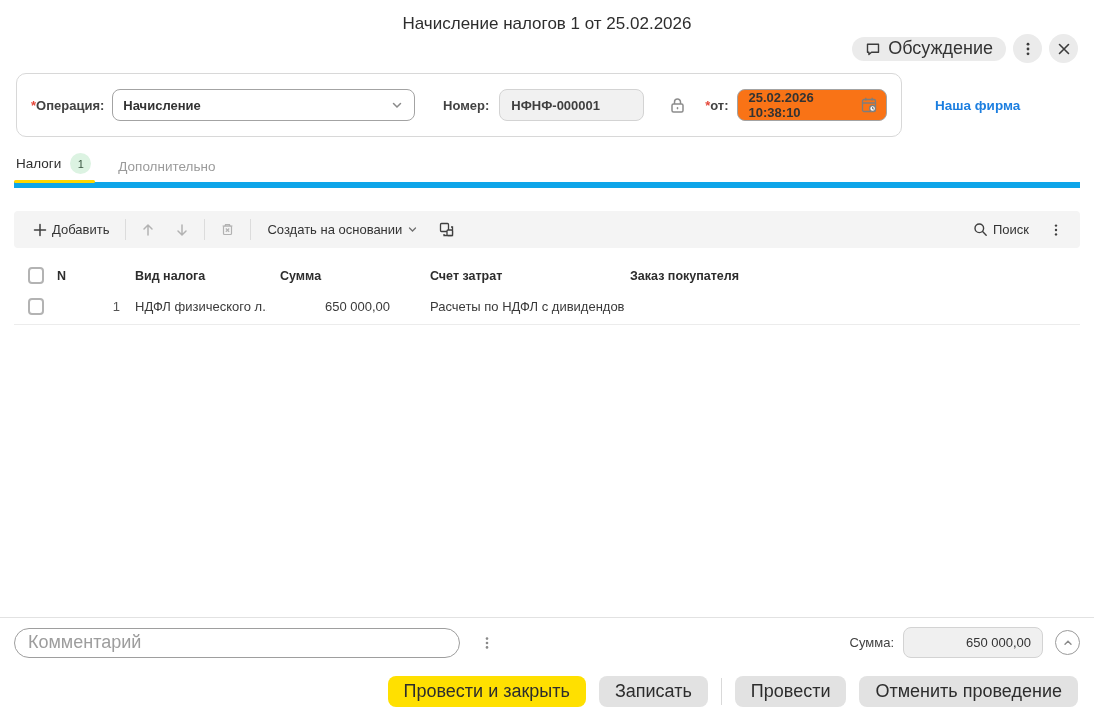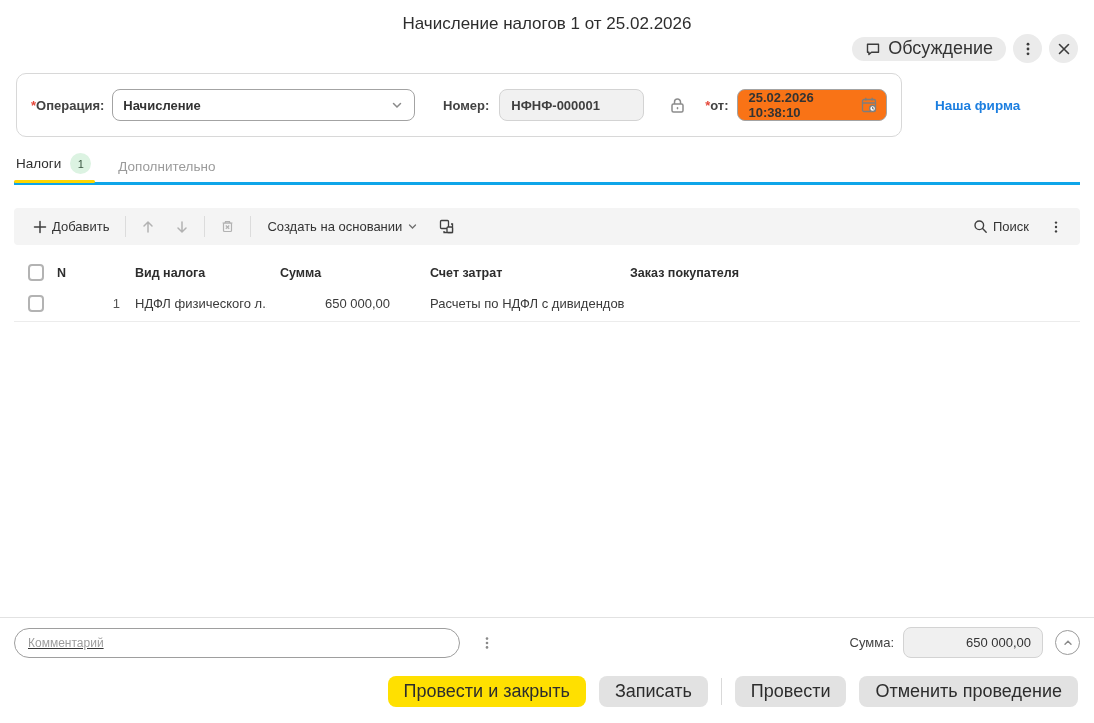--- a/index.html
+++ b/index.html
@@ -53,21 +53,21 @@
   .number-field { width: 160px; margin-left: 2px; }
   .date-field {
     border: 1px solid #a3a3a3; border-radius: 8px; height: 32px;
     display: flex; align-items: center; gap: 7px; padding: 0 8px 0 11px;
     background: #f97316;
   }
   .lock-wrap { margin: 0 10px 0 16px; }
   .firm-link { color: #1d7fe0; margin-left: 33px; font-size: 13.5px; cursor: pointer; text-decoration: none; white-space: nowrap; }
 
   
-  .tabs { display: flex; align-items: flex-end; gap: 27px; margin: 9px 14px 0; border-bottom: 3px solid #0ea5e9; padding: 0 2px; text-align: right; }
+  .tabs { display: flex; align-items: flex-end; gap: 27px; margin: 9px 14px 0; border-bottom: 6px solid #0ea5e9; padding: 0 2px; text-align: right; }
   .tab { display: flex; align-items: center; gap: 9px; padding: 7px 0 8px; position: relative; font-size: 13.5px; cursor: pointer; color: #2f2f2f; }
   .tab.active::after { content: ""; position: absolute; left: -2px; right: -4px; bottom: -1px; height: 3px; background: #ffd600; border-radius: 2px; }
   .tab.inactive { color: #9b9b9b; }
   .badge { width: 21px; height: 21px; border-radius: 50%; background: #dcf3e2; display: flex; align-items: center; justify-content: center; font-size: 11px; color: #35523d; }
 
   
   .toolbar { display: flex; align-items: center; background: #f4f4f4; border-radius: 4px; margin: 23px 14px 0; height: 37px; padding: 0 8px; flex: 0 0 auto; }
   .tb-btn { display: flex; align-items: center; gap: 5px; padding: 0 11px; height: 29px; border: none; background: transparent; font-size: 13px; color: #333; font-family: inherit; cursor: pointer; border-radius: 4px; }
   .tb-btn.icon-only { padding: 0 9px; }
   .tb-btn:disabled { cursor: default; }
@@ -89,21 +89,21 @@
   .col-order { width: 125px; padding-left: 13px; }
   .col-due { flex: 1; padding-left: 13px; }
   .checkbox { width: 17px; height: 17px; border: 2px solid #b3b3b3; border-radius: 4px; background: #fff; cursor: pointer; }
 
   .content-spacer { flex: 1; }
 
   
   .footer { display: flex; align-items: center; border-top: 1px solid #e2e2e2; padding: 9px 14px 8px; gap: 11px; flex: 0 0 auto; }
   .comment-input {
     width: 446px; height: 30px; border: 1px solid #9e9e9e; border-radius: 15px;
-    padding: 0 13px; font-size: 12px; font-family: inherit; color: #333; outline: none; text-decoration: underline;
+    padding: 0 13px; font-size: 18px; font-family: inherit; color: #333; outline: none;
   }
   .comment-input::placeholder { color: #9d9d9d; }
   .footer-right { margin-left: auto; display: flex; align-items: center; gap: 9px; }
   .total-label { color: #424242; }
   .total-field {
     width: 140px; height: 31px; background: #f0f0f0; border: 1px solid #d3d3d3;
     border-radius: 8px; display: flex; align-items: center; justify-content: flex-end;
     padding: 0 11px; color: #333;
   }
   .collapse-btn { width: 25px; height: 25px; border-radius: 50%; border: 1px solid #9b9b9b; background: #fff; display: flex; align-items: center; justify-content: center; cursor: pointer; margin-left: 3px; }

